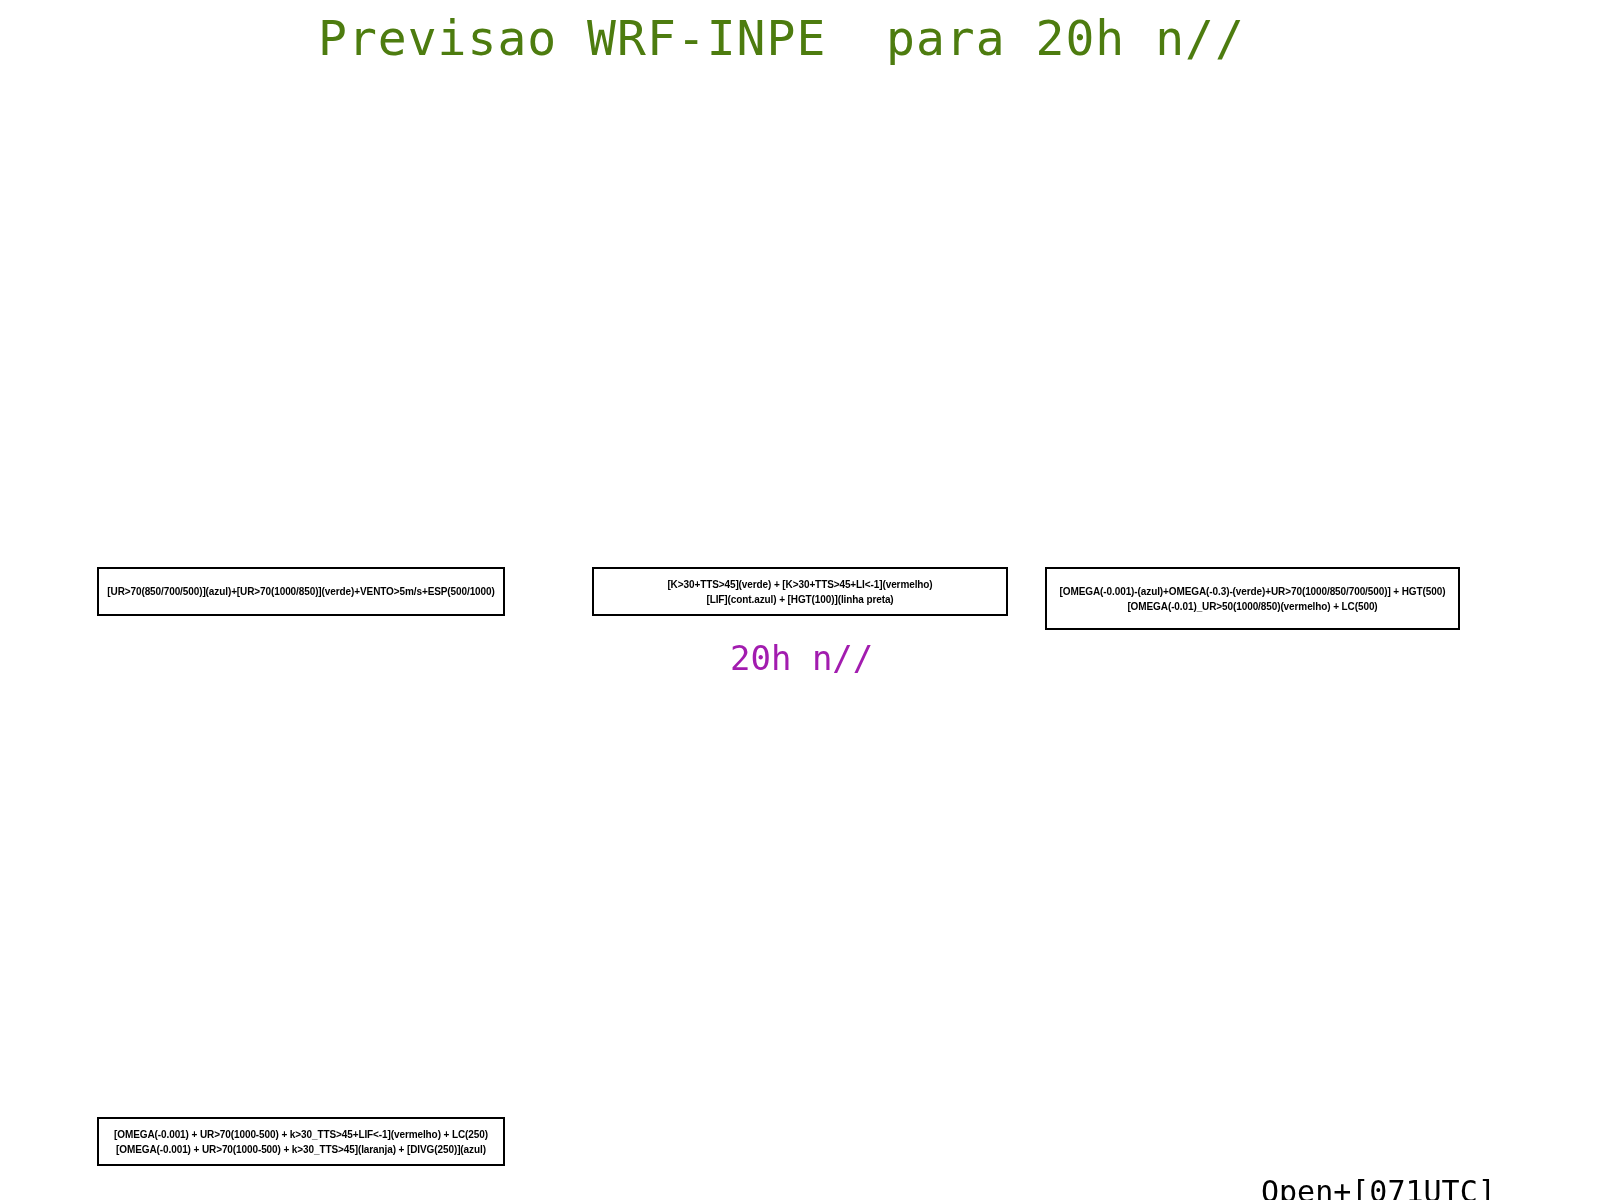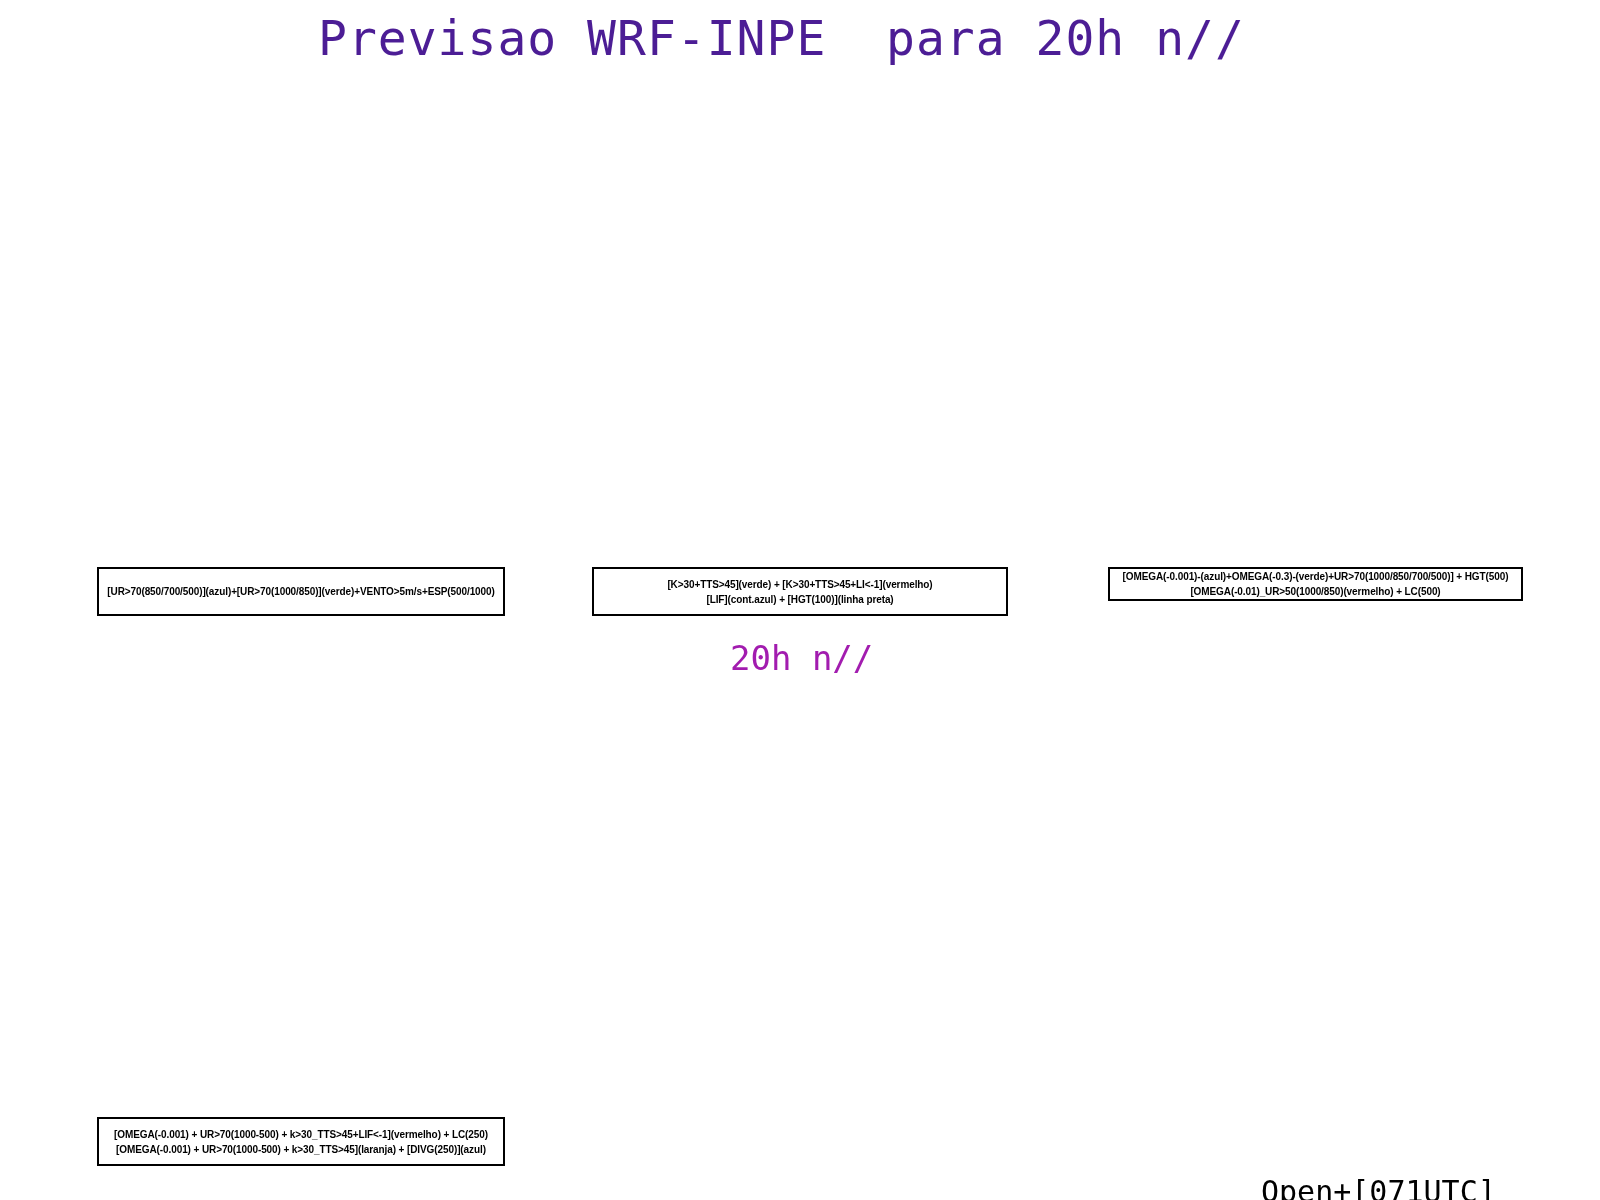--- a/index.html
+++ b/index.html
@@ -18,21 +18,21 @@
   }
   .plot-title {
     position: absolute;
     left: 318px;
     top: 10px;
     font-family: "DejaVu Sans Mono", monospace;
     font-size: 48px;
     font-weight: normal;
     letter-spacing: 1px;
     white-space: pre;
-    color: #4c1d95;
+    color: #4d7c0f;
   }
   .mid-label {
     position: absolute;
     left: 730px;
     top: 638px;
     font-family: "DejaVu Sans Mono", monospace;
     font-size: 34px;
     font-weight: normal;
     white-space: pre;
     color: #a21caf;
@@ -63,21 +63,21 @@
     font-weight: bold;
     font-size: 10px;
     line-height: 15px;
     letter-spacing: -0.1px;
     white-space: nowrap;
     color: #000000;
   }
   
   .box-top-left    { left: 97px;   top: 567px;  width: 408px; height: 49px; }
   .box-top-middle  { left: 592px;  top: 567px;  width: 416px; height: 49px; }
-  .box-top-right   { left: 1108px; top: 567px;  width: 415px; height: 34px; }
+  .box-top-right   { left: 1045px; top: 567px;  width: 415px; height: 63px; }
   
   .box-bottom-left   { left: 97px;   top: 1117px; width: 408px; height: 49px; justify-content: center; }
   .box-bottom-middle { left: 575px;  top: 1117px; width: 441px; height: 49px; }
   .box-bottom-right  { left: 1087px; top: 1117px; width: 414px; height: 49px; }
 </style>
 </head>
 <body>
 
 <div class="page">
 

